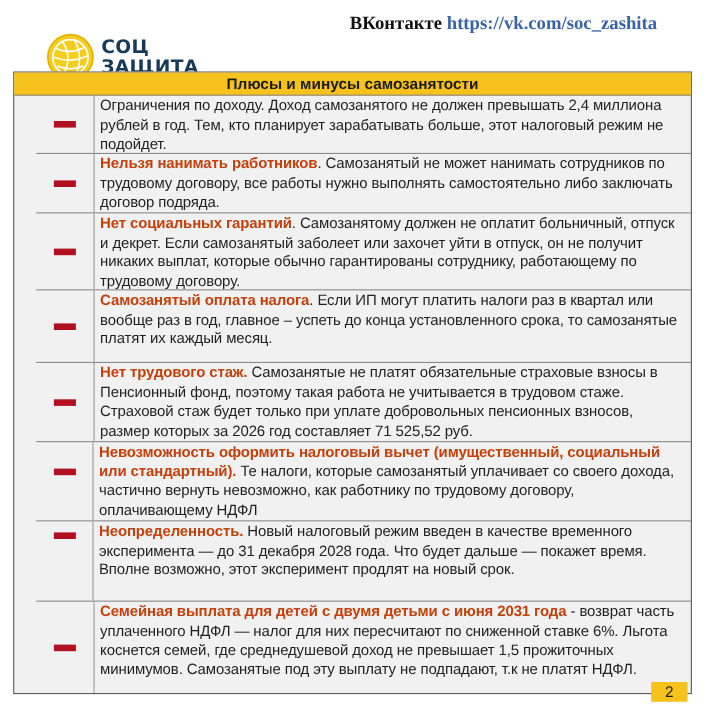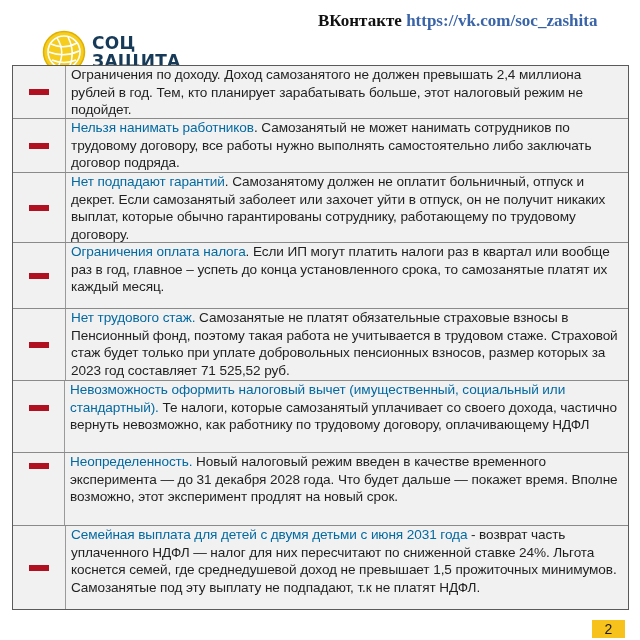--- a/index.html
+++ b/index.html
@@ -5,27 +5,27 @@
   html, body { margin:0; padding:0; }
   body { width:640px; height:640px; background:#ffffff; position:relative; overflow:hidden; font-family:"DejaVu Sans", sans-serif; }
   .topbar { position:absolute; left:0; top:0; width:640px; height:62px; background:#fff; }
   .logo { position:absolute; left:42px; top:10px; display:flex; align-items:center;margin-top:20px; }
   .logo-icon { width:44px; height:44px; }
   .logo-text { margin-left:6px; font-family:"DejaVu Sans", sans-serif; font-weight:bold; color:#163a57; font-size:17px; line-height:18px; letter-spacing:0.3px; }
   .contacts { position:absolute; left:318px; top:10px; font-family:"Liberation Serif", serif; font-weight:bold; font-size:17px; line-height:21px; color:#111; }
   .contacts .link { color:#3a64a8; }
   .table { position:absolute; left:12px; top:65px; width:615px; border:1px solid #5a5a5a; border-collapse:collapse; background:#f1f1f1; }
   .thead { height:20px; background:#f7c21b; border-bottom:1px solid #8a8a8a; display:flex; align-items:center; justify-content:center; font-family:"Liberation Sans", sans-serif; font-weight:bold; font-size:14px; color:#1b1b1b; }
-  .row { display:flex; border-bottom:1px solid #8a8a8a; box-sizing:border-box; }
+  .row { display:flex; border-bottom:1px solid #8a8a8a; box-sizing:border-box;margin-left:20px; }
   .row:last-child { border-bottom:none; }
   .mark-cell { width:52px; flex:0 0 52px; border-right:1px solid #9a9a9a; display:flex; align-items:center; justify-content:center; }
   .mark-cell.top { align-items:flex-start; }
   .minus { width:20px; height:6px; background:#b0101f; }
   .text-cell { flex:1; padding:0 4px 0 5px; font-family:"Liberation Sans", sans-serif; font-size:13.6px; line-height:17.5px; color:#1f1f1f; letter-spacing:-0.1px; }
-  .text-cell b { font-weight:normal; color:#0369a1; }
+  .text-cell b { font-weight:bold; color:#c2410c; }
   .page-badge { position:absolute; left:592px; top:620px; width:33px; height:18px; background:#f7c21b; color:#1b1b1b; font-family:"Liberation Sans", sans-serif; font-size:14px; display:flex; align-items:center; justify-content:center; }
 </style>
 </head>
 <body>
 
 <div class="topbar">
   <div class="logo">
     <svg class="logo-icon" viewBox="0 0 44 44">
       <circle cx="22" cy="22" r="20.5" fill="#f6cd1c" stroke="#e0b000" stroke-width="1.5"></circle>
       <circle cx="22" cy="22" r="16" fill="none" stroke="#fff" stroke-width="1.6"></circle>
@@ -42,71 +42,72 @@
   </div>
   <div class="contacts">
     <div>
       <span>ВКонтакте</span>
       <span class="link">https://vk.com/soc_zashita</span>
     </div>
   </div>
 </div>
 
 <div class="table">
+  <div class="thead">Плюсы и минусы самозанятости</div>
 
   <div class="row" style="height:53px">
     <div class="mark-cell">
         <div class="minus"></div>
       </div>
     <div class="text-cell"><b></b><span>Ограничения по доходу. Доход самозанятого не должен превышать 2,4 миллиона рублей в год. Тем, кто планирует зарабатывать больше, этот налоговый режим не подойдет.</span></div>
   </div>
 
   <div class="row" style="height:54px">
     <div class="mark-cell">
         <div class="minus"></div>
       </div>
     <div class="text-cell"><b>Нельзя нанимать работников</b><span>. Самозанятый не может нанимать сотрудников по трудовому договору, все работы нужно выполнять самостоятельно либо заключать договор подряда.</span></div>
   </div>
 
   <div class="row" style="height:70px">
     <div class="mark-cell">
         <div class="minus"></div>
       </div>
-    <div class="text-cell"><b>Нет подпадают гарантий</b><span>. Самозанятому должен не оплатит больничный, отпуск и декрет. Если самозанятый заболеет или захочет уйти в отпуск, он не получит никаких выплат, которые обычно гарантированы сотруднику, работающему по трудовому договору.</span></div>
+    <div class="text-cell"><b>Нет социальных гарантий</b><span>. Самозанятому должен не оплатит больничный, отпуск и декрет. Если самозанятый заболеет или захочет уйти в отпуск, он не получит никаких выплат, которые обычно гарантированы сотруднику, работающему по трудовому договору.</span></div>
   </div>
 
   <div class="row" style="height:66px">
     <div class="mark-cell">
         <div class="minus"></div>
       </div>
-    <div class="text-cell"><b>Ограничения оплата налога</b><span>. Если ИП могут платить налоги раз в квартал или вообще раз в год, главное – успеть до конца установленного срока, то самозанятые платят их каждый месяц.</span></div>
+    <div class="text-cell"><b>Самозанятый оплата налога</b><span>. Если ИП могут платить налоги раз в квартал или вообще раз в год, главное – успеть до конца установленного срока, то самозанятые платят их каждый месяц.</span></div>
   </div>
 
   <div class="row" style="height:72px">
     <div class="mark-cell">
         <div class="minus"></div>
       </div>
-    <div class="text-cell"><b>Нет трудового стаж.</b><span> Самозанятые не платят обязательные страховые взносы в Пенсионный фонд, поэтому такая работа не учитывается в трудовом стаже. Страховой стаж будет только при уплате добровольных пенсионных взносов, размер которых за 2023 год составляет   71 525,52 руб.</span></div>
+    <div class="text-cell"><b>Нет трудового стаж.</b><span> Самозанятые не платят обязательные страховые взносы в Пенсионный фонд, поэтому такая работа не учитывается в трудовом стаже. Страховой стаж будет только при уплате добровольных пенсионных взносов, размер которых за 2026 год составляет   71 525,52 руб.</span></div>
   </div>
 
   <div class="row" style="height:72px">
     <div class="mark-cell top" style="padding-top:24px;box-sizing:border-box">
         <div class="minus"></div>
       </div>
     <div class="text-cell"><b>Невозможность оформить налоговый вычет (имущественный, социальный или стандартный).</b><span> Те налоги, которые самозанятый уплачивает со своего дохода, частично вернуть невозможно, как работнику по трудовому договору, оплачивающему НДФЛ</span></div>
   </div>
 
   <div class="row" style="height:73px">
     <div class="mark-cell top" style="padding-top:10px;box-sizing:border-box">
         <div class="minus"></div>
       </div>
     <div class="text-cell"><b>Неопределенность.</b><span> Новый налоговый режим введен в качестве временного эксперимента — до 31 декабря 2028 года. Что будет дальше — покажет время. Вполне возможно, этот эксперимент продлят на новый срок.</span></div>
   </div>
 
   <div class="row" style="height:83px">
     <div class="mark-cell">
         <div class="minus"></div>
       </div>
-    <div class="text-cell"><b>Семейная выплата для детей с двумя детьми  с июня 2031 года</b><span> - возврат часть уплаченного НДФЛ — налог для них пересчитают по сниженной ставке 24%. Льгота коснется семей, где среднедушевой доход не превышает 1,5 прожиточных минимумов. Самозанятые под эту выплату не подпадают, т.к не платят НДФЛ.</span></div>
+    <div class="text-cell"><b>Семейная выплата для детей с двумя детьми  с июня 2031 года</b><span> - возврат часть уплаченного НДФЛ — налог для них пересчитают по сниженной ставке 6%. Льгота коснется семей, где среднедушевой доход не превышает 1,5 прожиточных минимумов. Самозанятые под эту выплату не подпадают, т.к не платят НДФЛ.</span></div>
   </div>
 </div>
 
 <div class="page-badge">2</div>
 
 </body></html>

